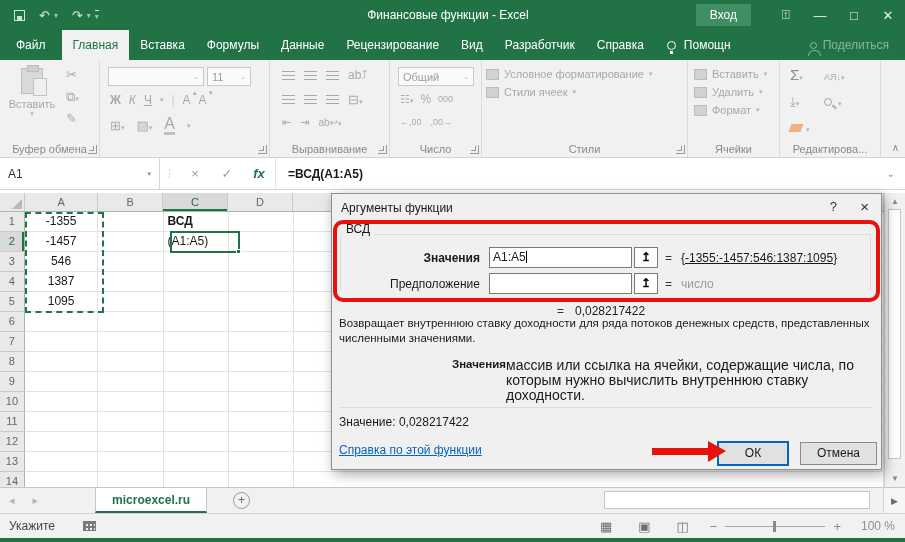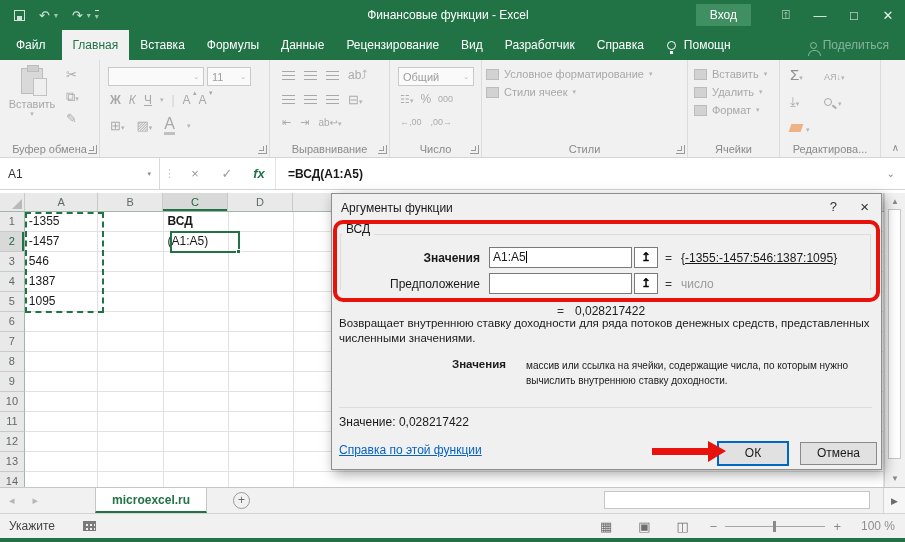--- a/index.html
+++ b/index.html
@@ -103,21 +103,21 @@
   .corner { width:26px; height:100%; border-right:1px solid #c9c9c9; position:relative; background:#e9e9e9; }
   .corner::after { content:""; position:absolute; right:2px; bottom:2px; border-left:10px solid transparent; border-bottom:10px solid #b9b9b9; }
   .ch { height:100%; border-right:1px solid #c9c9c9; font-size:11px; color:#5f6a64; text-align:center; line-height:18px; }
   .ch.sel { background:#d9d9d9; color:#1e6b3e; box-shadow:inset 0 -2px 0 #217346; }
   .grow { display:flex; height:20px; }
   .rh { width:26px; background:#e9e9e9; border-right:1px solid #9fb8aa; border-bottom:1px solid #c9c9c9;
         font-size:11px; color:#5f6a64; text-align:center; line-height:19px; }
   .rh.sel { background:#d9d9d9; color:#1e6b3e; box-shadow:inset -2px 0 0 #217346; }
   .cell { height:100%; border-right:1px solid #e2e2e2; border-bottom:1px solid #e2e2e2;
           font-size:12px; color:#1a1a1a; padding:0 4px; line-height:19px; overflow:hidden; white-space:nowrap; }
-  .cell.num { text-align:left; }
+  .cell.num { text-align:center; }
   .cell.bold { font-weight:700; }
   .ants { position:absolute; left:25px; top:19px; width:79px; height:101px;
           border:2px dashed #217346; pointer-events:none; }
   .activecell { position:absolute; left:170px; top:38px; width:70px; height:22px;
                 border:2px solid #217346; background:transparent; pointer-events:none; }
   .activecell .handle { position:absolute; right:-3px; bottom:-3px; width:5px; height:5px;
                         background:#217346; border:1px solid #fff; }
 
   
   .vscroll { position:absolute; left:884px; top:193px; width:21px; height:294px; background:#f1f1f1;
@@ -164,21 +164,21 @@
   .caret { display:inline-block; width:1px; height:12px; background:#000; vertical-align:-2px; }
   .fpick { position:absolute; left:302px; width:24px; height:21px; background:#fff; border:1px solid #7a7a7a;
            text-align:center; font-weight:bold; font-size:12px; line-height:19px; color:#000; }
   .feq { position:absolute; left:333px; font-size:12px; color:#333; }
   .fres { position:absolute; left:349px; font-size:12px; color:#1a1a1a; white-space:nowrap; }
   .fres.muted { color:#9a9a9a; }
   .redbox { position:absolute; left:1px; top:26px; width:547px; height:82px; border:4px solid #e8120c;
             border-radius:10px; pointer-events:none; z-index:5; }
   .dlg-desc { position:absolute; left:7px; top:122px; width:540px; font-size:11.5px; line-height:15px; color:#1a1a1a; }
   .argname { position:absolute; left:6px; top:164px; width:168px; text-align:right; font-weight:bold; font-size:11.5px; }
-  .argdesc { position:absolute; left:194px; top:164px; width:356px; font-size:10px; line-height:15px; }
+  .argdesc { position:absolute; left:174px; top:164px; width:356px; font-size:14px; line-height:15px; }
   .sep { position:absolute; left:7px; right:9px; top:213px; border-top:1px solid #dcdcdc; }
   .valline { position:absolute; left:7px; top:221px; font-size:12px; }
   .helplink { position:absolute; left:7px; top:249px; color:#0563c1; text-decoration:underline; font-size:12px; }
   .okbtn { position:absolute; left:385px; top:247px; width:72px; height:25px; background:#e1e1e1;
            border:2px solid #0067c0; font-size:12px; text-align:center; line-height:21px; }
   .cancelbtn { position:absolute; left:468px; top:248px; width:77px; height:23px; background:#e1e1e1;
                border:1px solid #8a8a8a; font-size:12px; text-align:center; line-height:21px; }
   .arrow { position:absolute; left:320px; top:247px; width:76px; height:21px; z-index:6; pointer-events:none; }
   .arrow .shaft { position:absolute; left:0; top:7px; width:58px; height:7px; background:#e8120c; }
   .arrow .head { position:absolute; left:56px; top:0; width:0; height:0;

